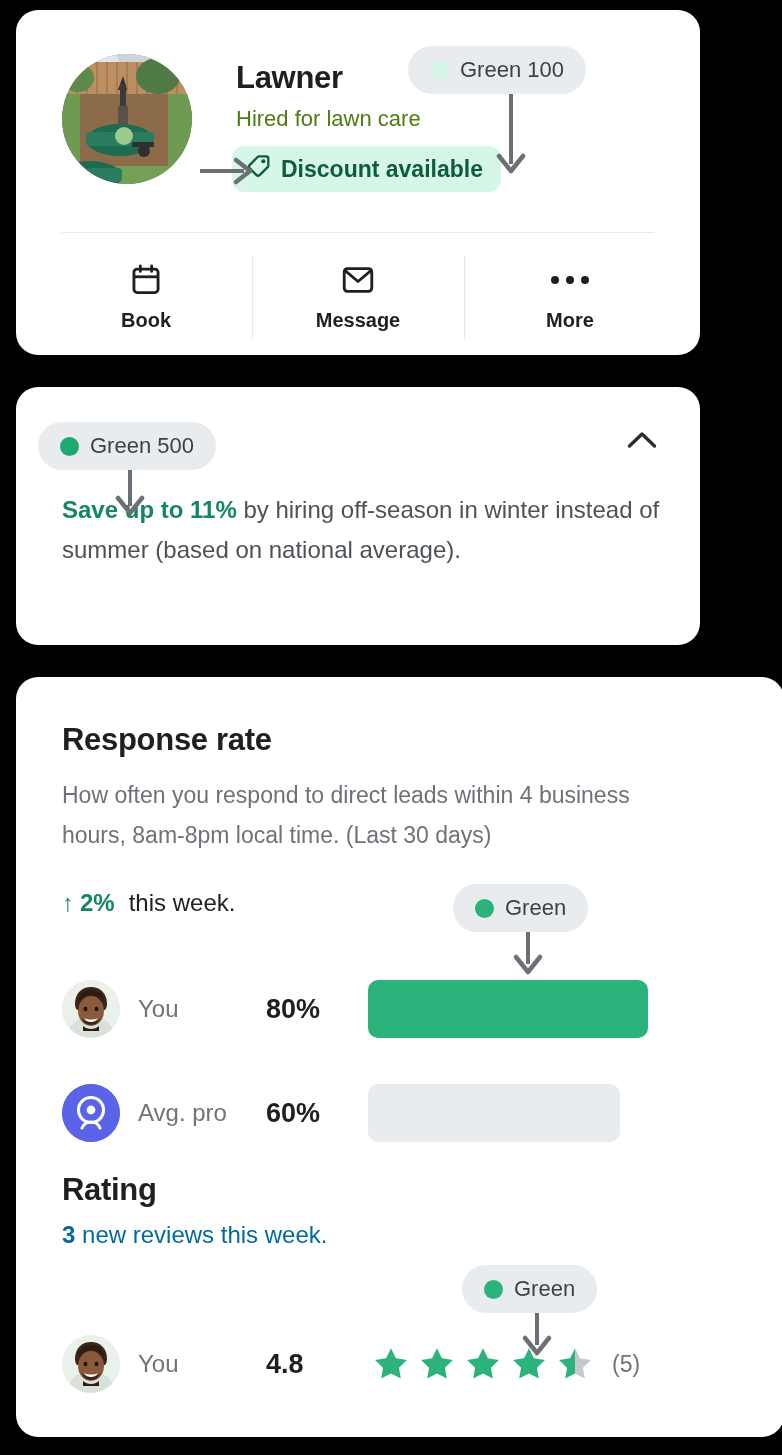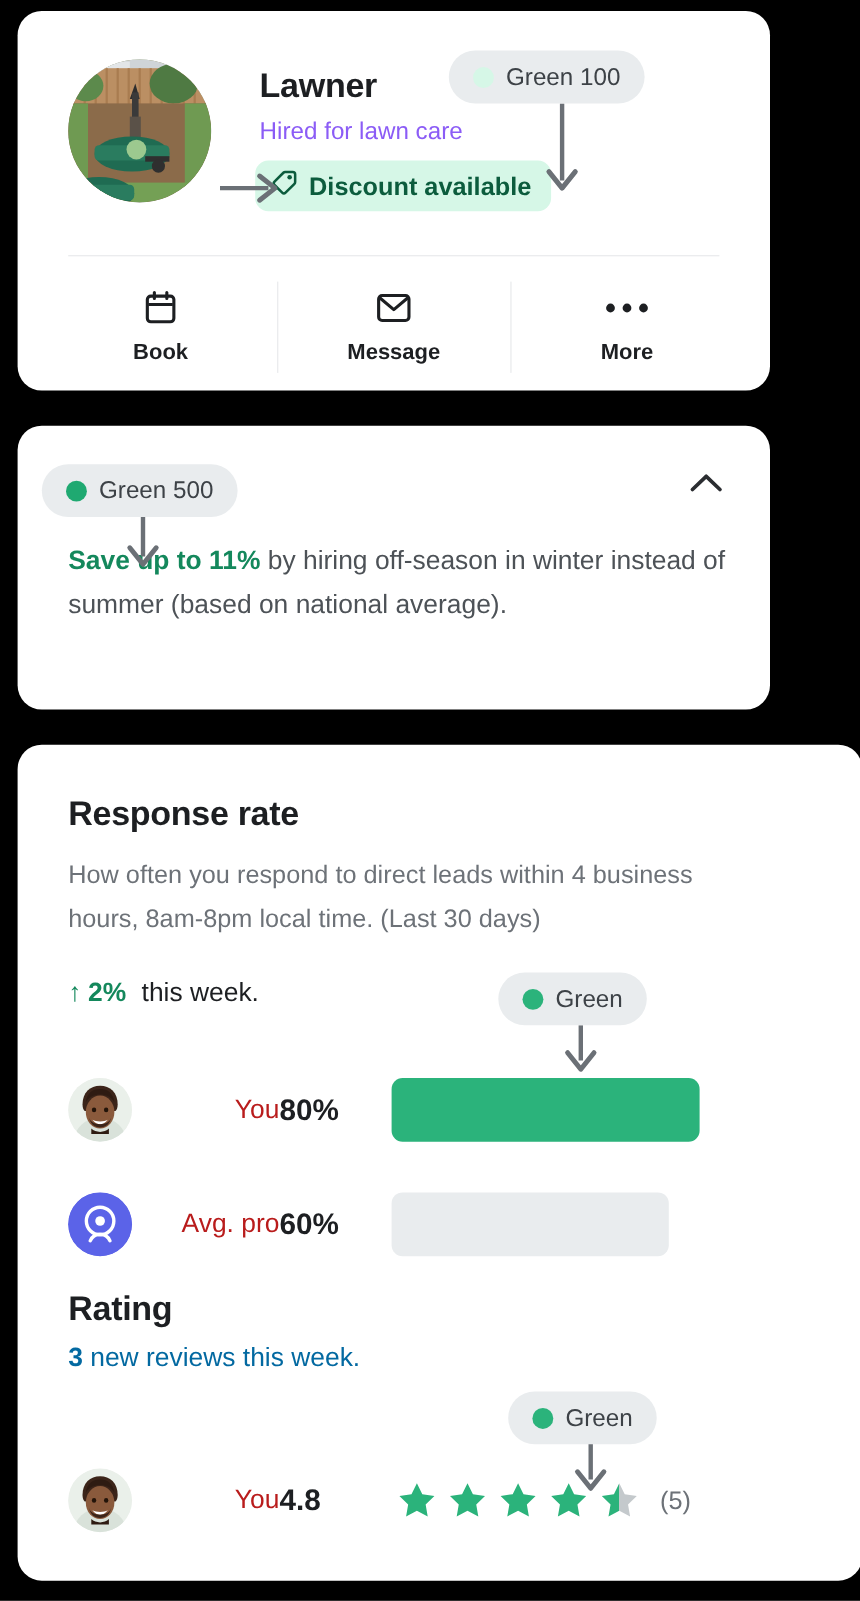--- a/index.html
+++ b/index.html
@@ -50,21 +50,21 @@
     left: 220px; top: 50px;
     font-size: 31px;
     font-weight: 700;
     color: #1d1f22;
     letter-spacing: -0.3px;
   }
   .pro-sub {
     position: absolute;
     left: 220px; top: 96px;
     font-size: 22px;
-    color: #8b5cf6;
+    color: #4d7c0f;
   }
 
   .pro-divider {
     position: absolute;
     left: 46px; right: 46px; top: 222px;
     height: 1px;
     background: #e6e8ea;
   }
 
   .action-row {
@@ -184,26 +184,25 @@
     border-radius: 50%;
     overflow: hidden;
     flex: 0 0 58px;
     background: #eef1ed;
   }
   .m-avatar svg { display: block; width: 58px; height: 58px; }
 
   .m-avatar.pro-bot { background: #5b63e8; }
 
   .m-label {
-    margin-left: 6px;
+    margin-left: 18px;
     font-size: 24px;
-    color: #b91c1c;
+    color: #737373;
     width: 128px;
     flex: 0 0 128px;
-    text-align: right;
   }
   .m-value {
     font-size: 27px;
     font-weight: 700;
     color: #1d1f22;
     width: 102px;
     flex: 0 0 102px;
   }
   .m-bar-track {
     height: 58px;

